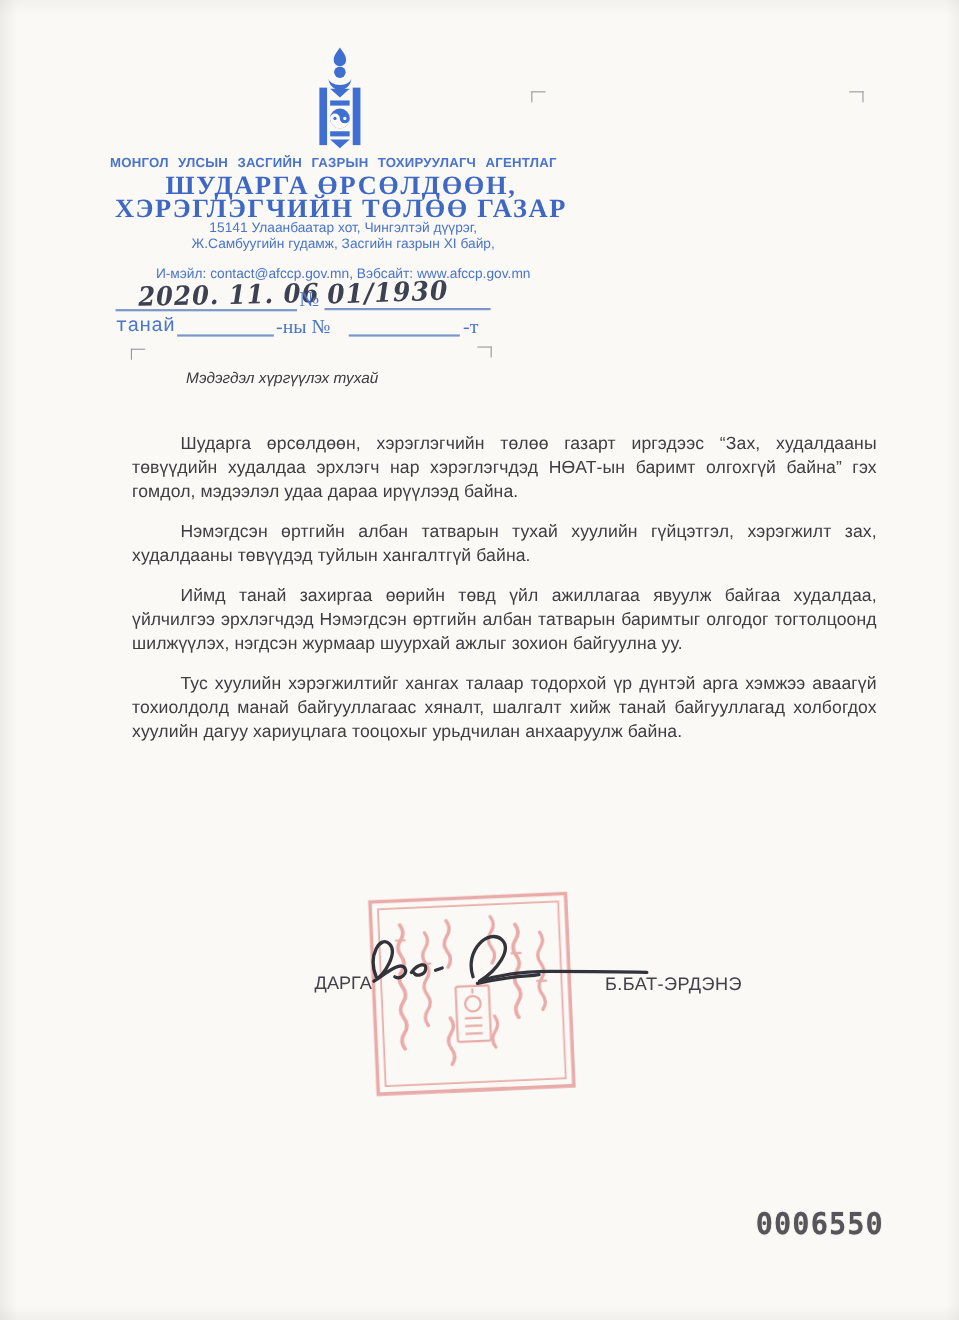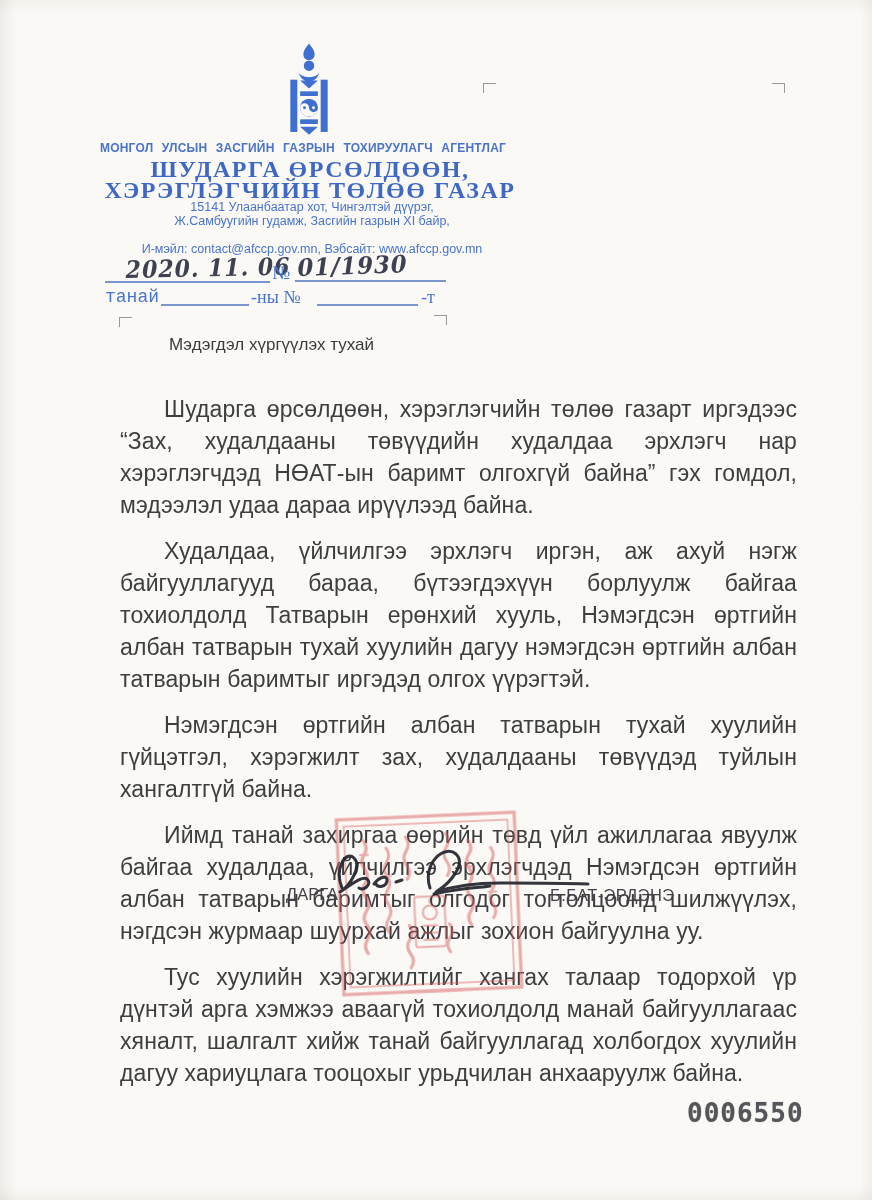--- a/index.html
+++ b/index.html
@@ -63,25 +63,25 @@
   .bracket.tr{border-top-width:1.5px;border-right-width:1.5px;}
   .recipient-brk-l{left:483px;top:83px;}
   .recipient-brk-r{left:772px;top:83px;}
   .recipient{
     left:505px;top:84px;font-size:17px;color:#4b4650;
     letter-spacing:.3px;white-space:nowrap;
   }
   
   .subject-brk-l{left:119px;top:317px;}
   .subject-brk-r{left:434px;top:315px;}
-  .subject{left:169px;top:335px;font-size:17px;color:#3b3b3d;white-space:nowrap;}
+  .subject{left:169px;top:335px;font-size:14px;color:#3b3b3d;white-space:nowrap;font-style:italic;}
   
   .body-text{
     left:120px;top:393px;width:677px;
-    font-size:23px;line-height:32px;color:#3e3e40;
+    font-size:16px;line-height:22px;color:#3e3e40;
     text-align:justify;letter-spacing:.1px;
   }
   .body-text p{margin:0 0 14px 0;text-indent:44px;}
   
   .stamp{
     left:336px;top:812px;width:186px;height:183px;
     opacity:.5;filter:blur(.4px);transform:rotate(-2.5deg);
   }
   .signature{left:330px;top:842px;width:265px;height:75px;}
   .sig-label{font-size:16.5px;color:#454049;white-space:nowrap;}
@@ -142,21 +142,20 @@
 
   <div class="abs bracket tl recipient-brk-l"></div>
   <div class="abs bracket tr recipient-brk-r"></div>
 
   <div class="abs bracket tl subject-brk-l"></div>
   <div class="abs bracket tr subject-brk-r"></div>
   <div class="abs subject">Мэдэгдэл хүргүүлэх тухай</div>
 
   <div class="abs body-text">
     <p>Шударга өрсөлдөөн, хэрэглэгчийн төлөө газарт иргэдээс “Зах, худалдааны төвүүдийн худалдаа эрхлэгч нар хэрэглэгчдэд НӨАТ-ын баримт олгохгүй байна” гэх гомдол, мэдээлэл удаа дараа ирүүлээд байна.</p>
-    <p>Худалдаа, үйлчилгээ эрхлэгч иргэн, аж ахуй нэгж байгууллагууд бараа, бүтээгдэхүүн борлуулж байгаа тохиолдолд Татварын ерөнхий хууль, Нэмэгдсэн өртгийн албан татварын тухай хуулийн дагуу нэмэгдсэн өртгийн албан татварын баримтыг иргэдэд олгох үүрэгтэй.</p>
     <p>Нэмэгдсэн өртгийн албан татварын тухай хуулийн гүйцэтгэл, хэрэгжилт зах, худалдааны төвүүдэд туйлын хангалтгүй байна.</p>
     <p>Иймд танай захиргаа өөрийн төвд үйл ажиллагаа явуулж байгаа худалдаа, үйлчилгээ эрхлэгчдэд Нэмэгдсэн өртгийн албан татварын баримтыг олгодог тогтолцоонд шилжүүлэх, нэгдсэн журмаар шуурхай ажлыг зохион байгуулна уу.</p>
     <p>Тус хуулийн хэрэгжилтийг хангах талаар тодорхой үр дүнтэй арга хэмжээ аваагүй тохиолдолд манай байгууллагаас хяналт, шалгалт хийж танай байгууллагад холбогдох хуулийн дагуу хариуцлага тооцохыг урьдчилан анхааруулж байна.</p>
   </div>
 
   <svg class="abs stamp" viewBox="0 0 185 182" aria-hidden="true">
     <g fill="none" stroke="#d96060" stroke-linecap="round">
       <rect x="4" y="4" width="177" height="174" stroke-width="3.2"></rect>
       <rect x="11" y="11" width="163" height="160" stroke-width="1.6"></rect>
       <path stroke-width="3.4" d="M30 26 q5 7 0 14 q-5 7 0 14 q5 7 0 14 q-5 7 0 14 q5 7 0 14 q-5 7 0 14 q5 7 0 14 q-5 7 0 14"></path>

